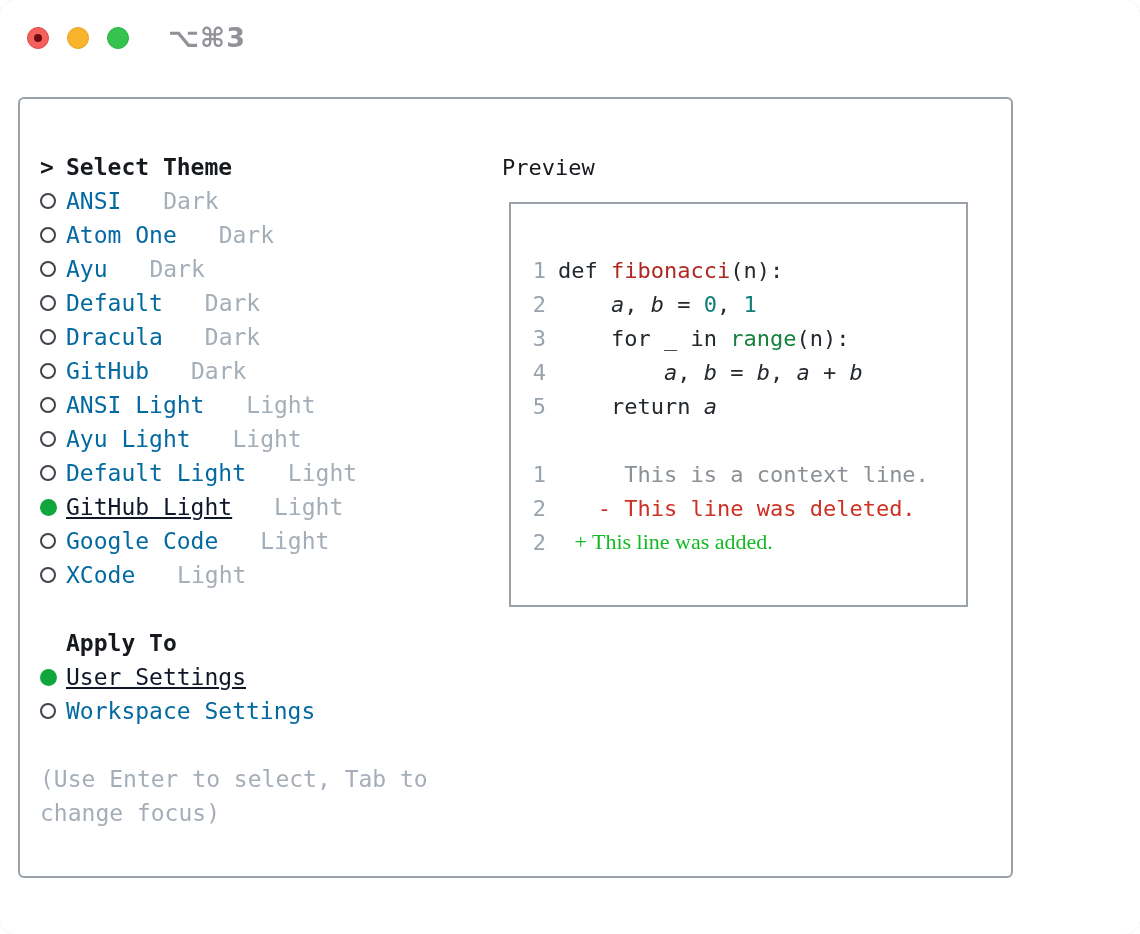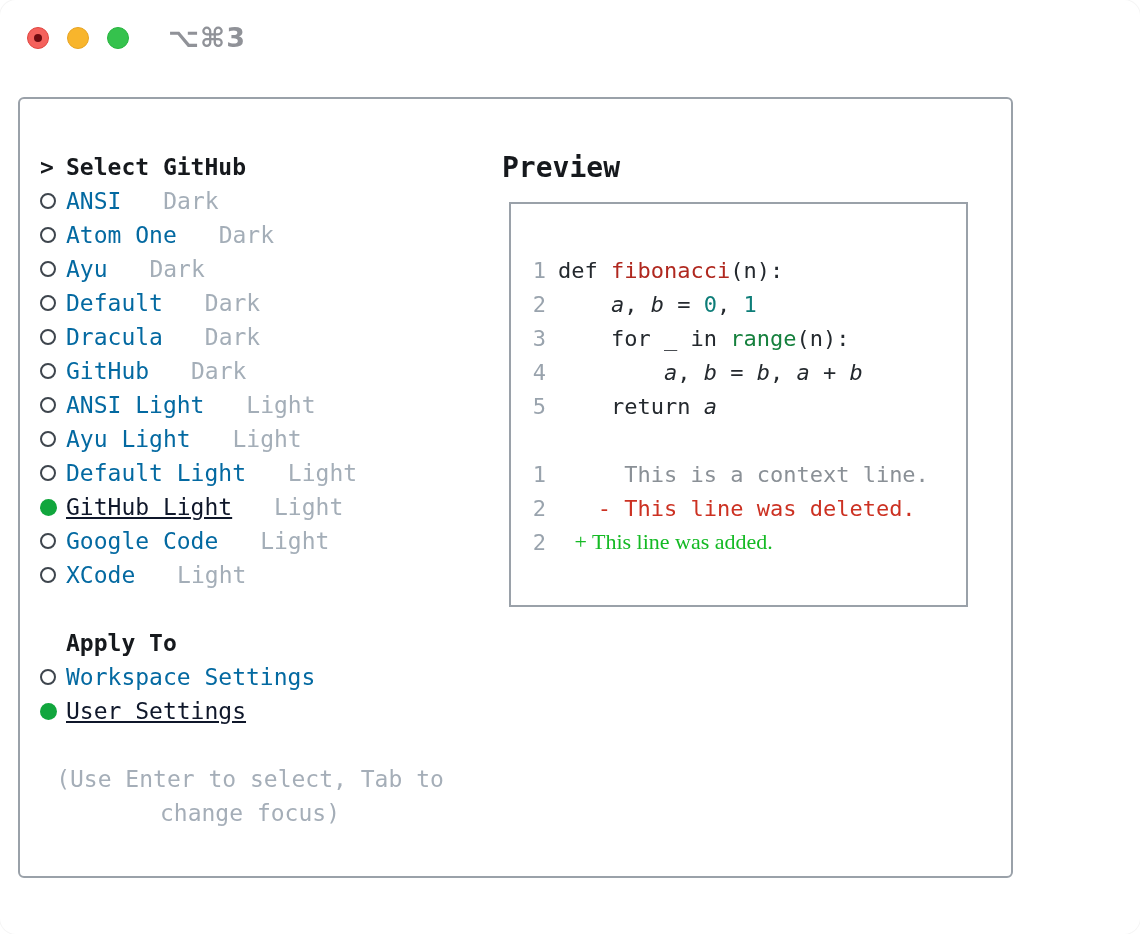--- a/index.html
+++ b/index.html
@@ -28,24 +28,24 @@
           width:26px;flex:0 0 26px;}
   .prompt{font-weight:bold;color:#16191d;font-size:23px;}
   .radio{width:12px;height:12px;border:2.5px solid #3e454d;border-radius:50%;
          box-sizing:content-box;}
   .radio.on{width:17px;height:17px;border:none;background:#11a63d;}
   .hdr{font-weight:bold;color:#16191d;}
   .item-name{color:#0369a1;}
   .item-name.sel{color:#0f172a;text-decoration:underline;}
   .variant{color:#a4aeb8;margin-left:28px;}
   .spacer{height:34px;}
-  .help{margin-top:0;width:420px;color:#a5aeb8;font-size:23px;line-height:34px;text-align:center;}
+  .help{margin-top:0;width:420px;color:#a5aeb8;font-size:23px;line-height:34px;}
   
   .preview-title{position:absolute;left:482px;top:51px;height:34px;display:flex;
-                 align-items:center;font-size:28px;font-weight:bold;color:#16191d;text-align:center;}
+                 align-items:center;font-size:22px;font-weight:normal;color:#16191d;text-align:center;}
   .preview-box{position:absolute;left:489px;top:103px;width:459px;height:405px;
                border:2px solid #9aa1a9;box-sizing:border-box;background:#fff;
                padding:49px 0 0 21px;overflow:hidden;}
   .pline{height:34px;display:flex;align-items:center;white-space:pre;font-size:22px;}
   .lnum{display:inline-block;width:14px;text-align:right;margin-right:12px;
         color:#99a3ad;flex:0 0 14px;}
   .c-code{color:#24292e;}
   .c-func{color:#b0281f;}
   .c-num{color:#0d7d78;}
   .c-builtin{color:#15803d;}
@@ -65,21 +65,21 @@
       <div class="dot yellow"></div>
       <div class="dot green"></div>
       <div class="win-title">⌥⌘3</div>
     </div>
 
     <div class="panel">
 
       <div class="left-col">
         <div class="row">
           <span class="marker"><span class="prompt">&gt;</span></span>
-          <span class="hdr">Select GitHub</span>
+          <span class="hdr">Select Theme</span>
         </div>
         <div id="theme-list">
             <div class="row"><span class="marker"><span class="radio"></span></span><span class="item-name">ANSI</span><span class="variant"> Dark</span></div>
             <div class="row"><span class="marker"><span class="radio"></span></span><span class="item-name">Atom One</span><span class="variant"> Dark</span></div>
             <div class="row"><span class="marker"><span class="radio"></span></span><span class="item-name">Ayu</span><span class="variant"> Dark</span></div>
             <div class="row"><span class="marker"><span class="radio"></span></span><span class="item-name">Default</span><span class="variant"> Dark</span></div>
             <div class="row"><span class="marker"><span class="radio"></span></span><span class="item-name">Dracula</span><span class="variant"> Dark</span></div>
             <div class="row"><span class="marker"><span class="radio"></span></span><span class="item-name">GitHub</span><span class="variant"> Dark</span></div>
             <div class="row"><span class="marker"><span class="radio"></span></span><span class="item-name">ANSI Light</span><span class="variant"> Light</span></div>
             <div class="row"><span class="marker"><span class="radio"></span></span><span class="item-name">Ayu Light</span><span class="variant"> Light</span></div>
@@ -89,22 +89,22 @@
             <div class="row"><span class="marker"><span class="radio"></span></span><span class="item-name">XCode</span><span class="variant"> Light</span></div>
           </div>
 
         <div class="spacer"></div>
 
         <div class="row">
           <span class="marker"></span>
           <span class="hdr">Apply To</span>
         </div>
         <div id="apply-list">
+            <div class="row"><span class="marker"><span class="radio on"></span></span><span class="item-name sel">User Settings</span></div>
             <div class="row"><span class="marker"><span class="radio"></span></span><span class="item-name">Workspace Settings</span></div>
-            <div class="row"><span class="marker"><span class="radio on"></span></span><span class="item-name sel">User Settings</span></div>
           </div>
 
         <div class="spacer"></div>
 
         <div class="help">(Use Enter to select, Tab to change focus)</div>
       </div>
 
       <div class="preview-title">Preview</div>
 
       <div class="preview-box">

